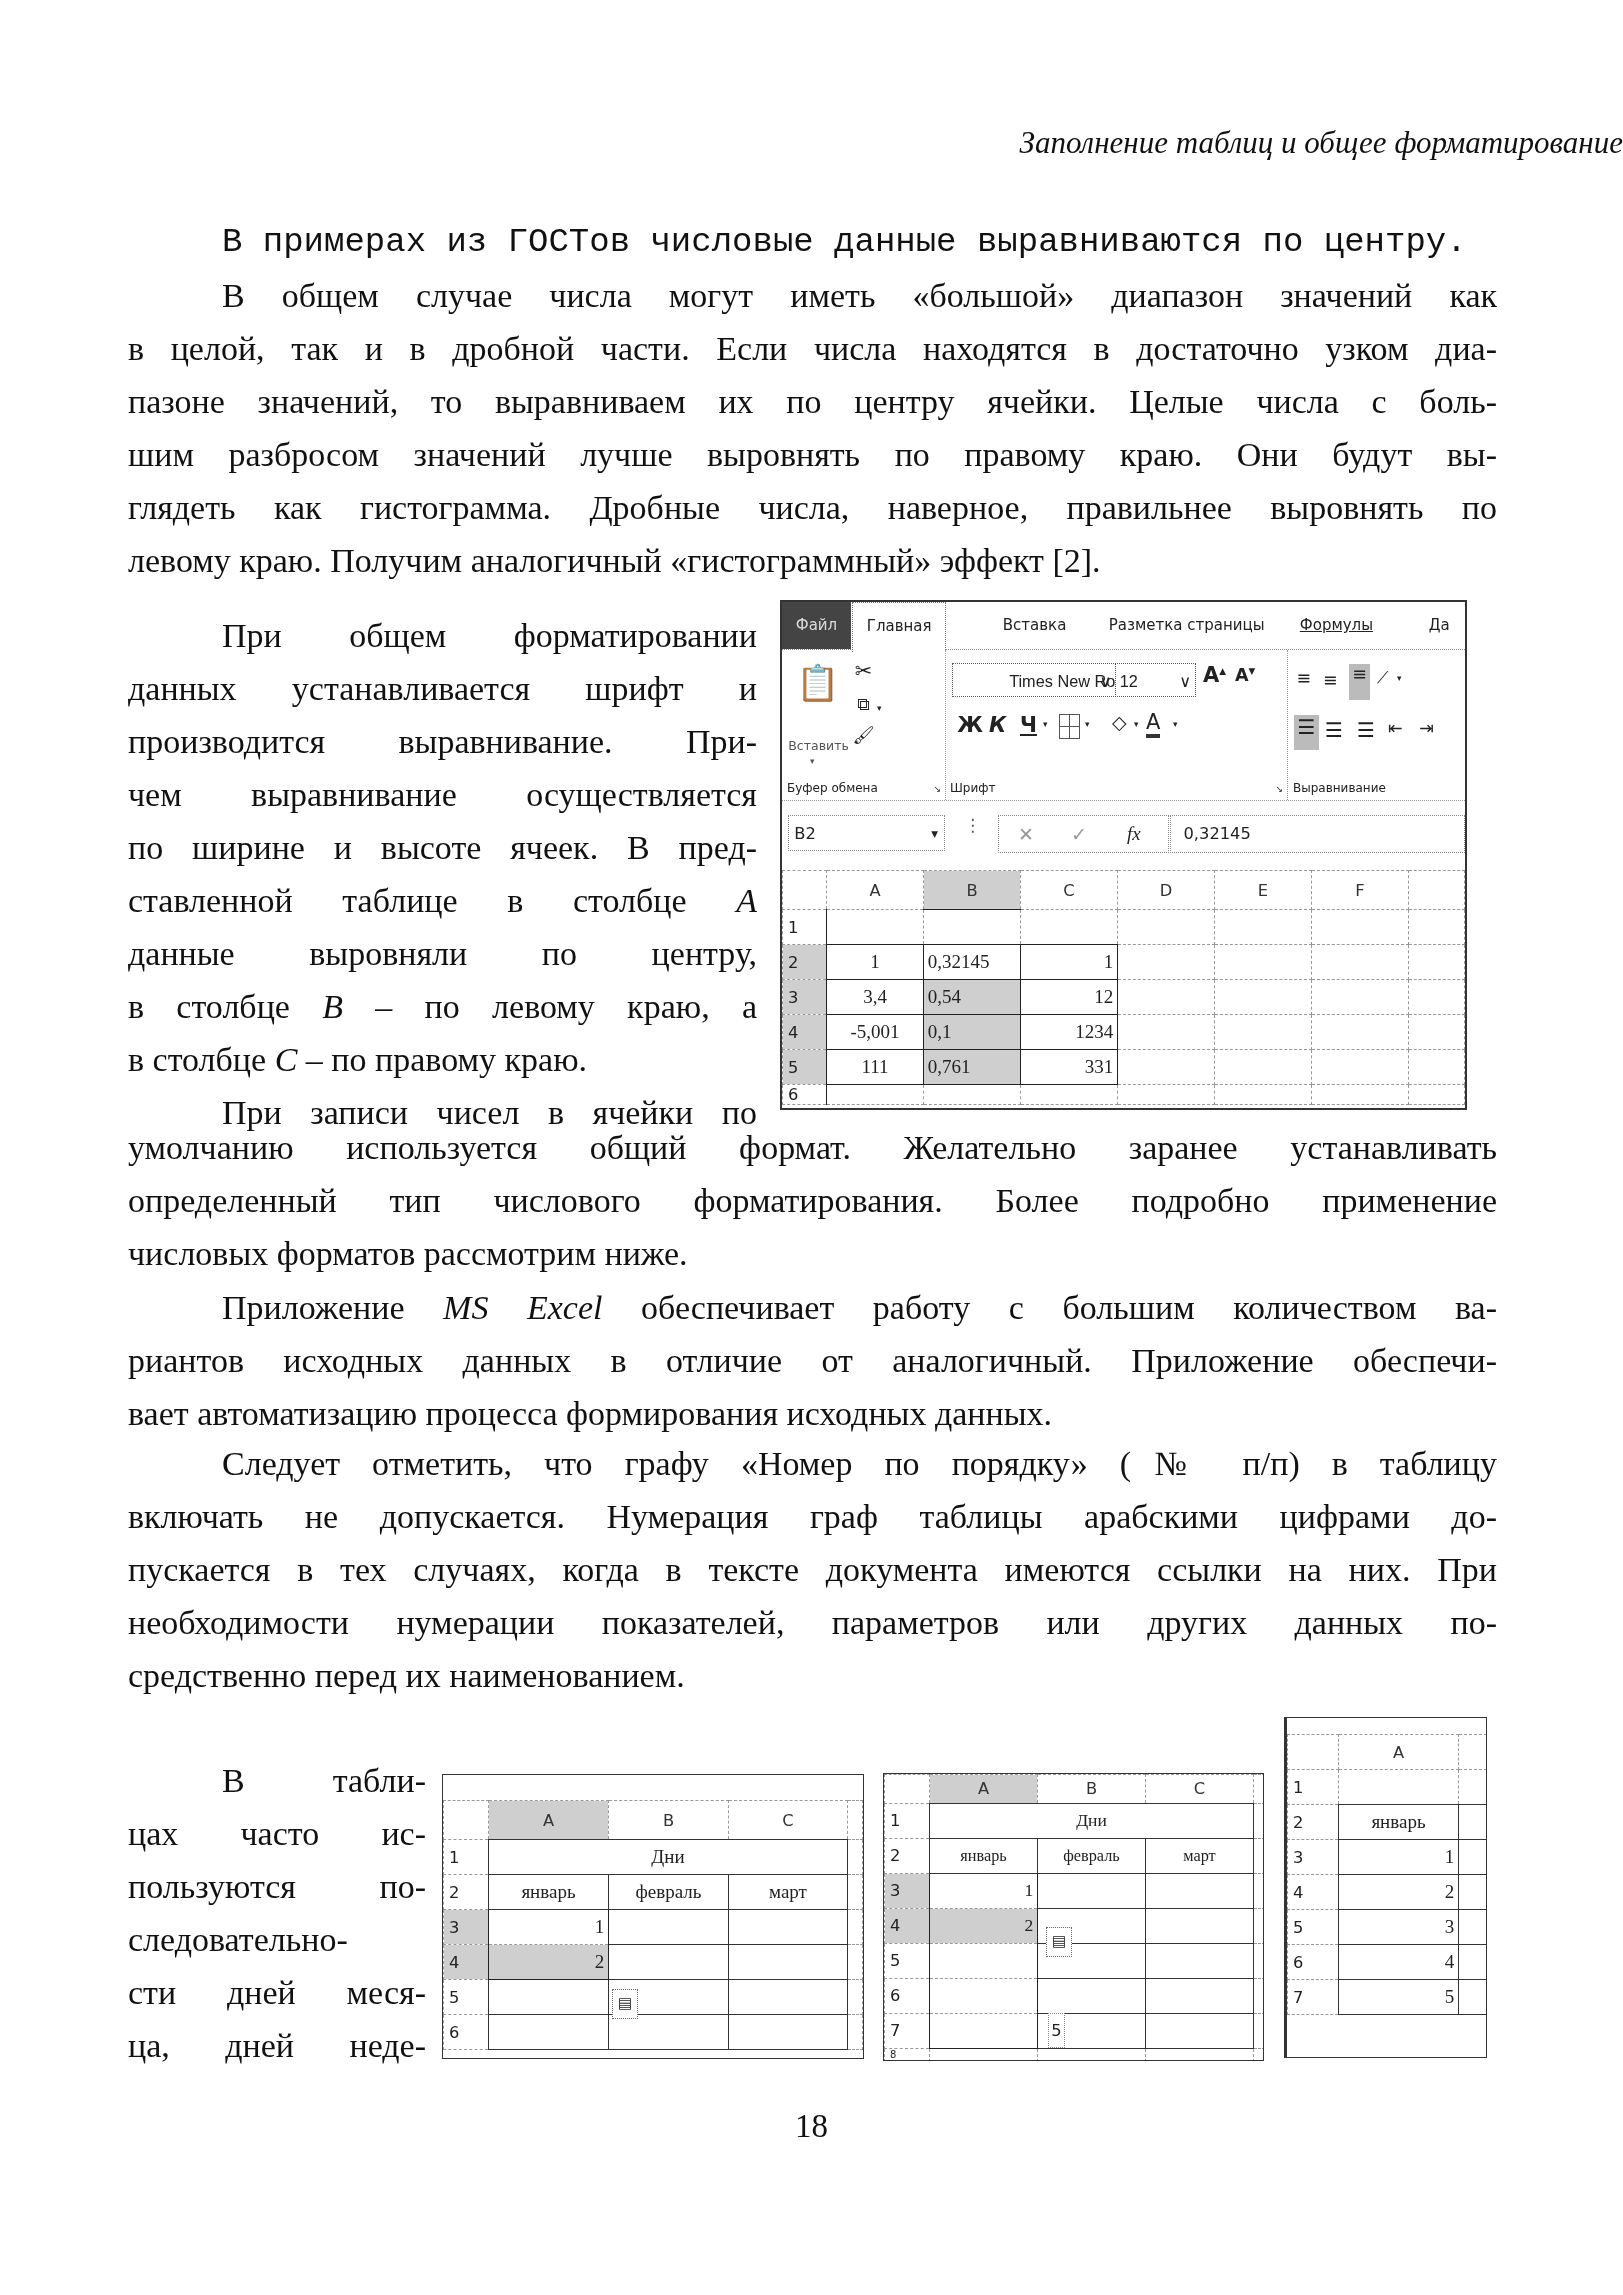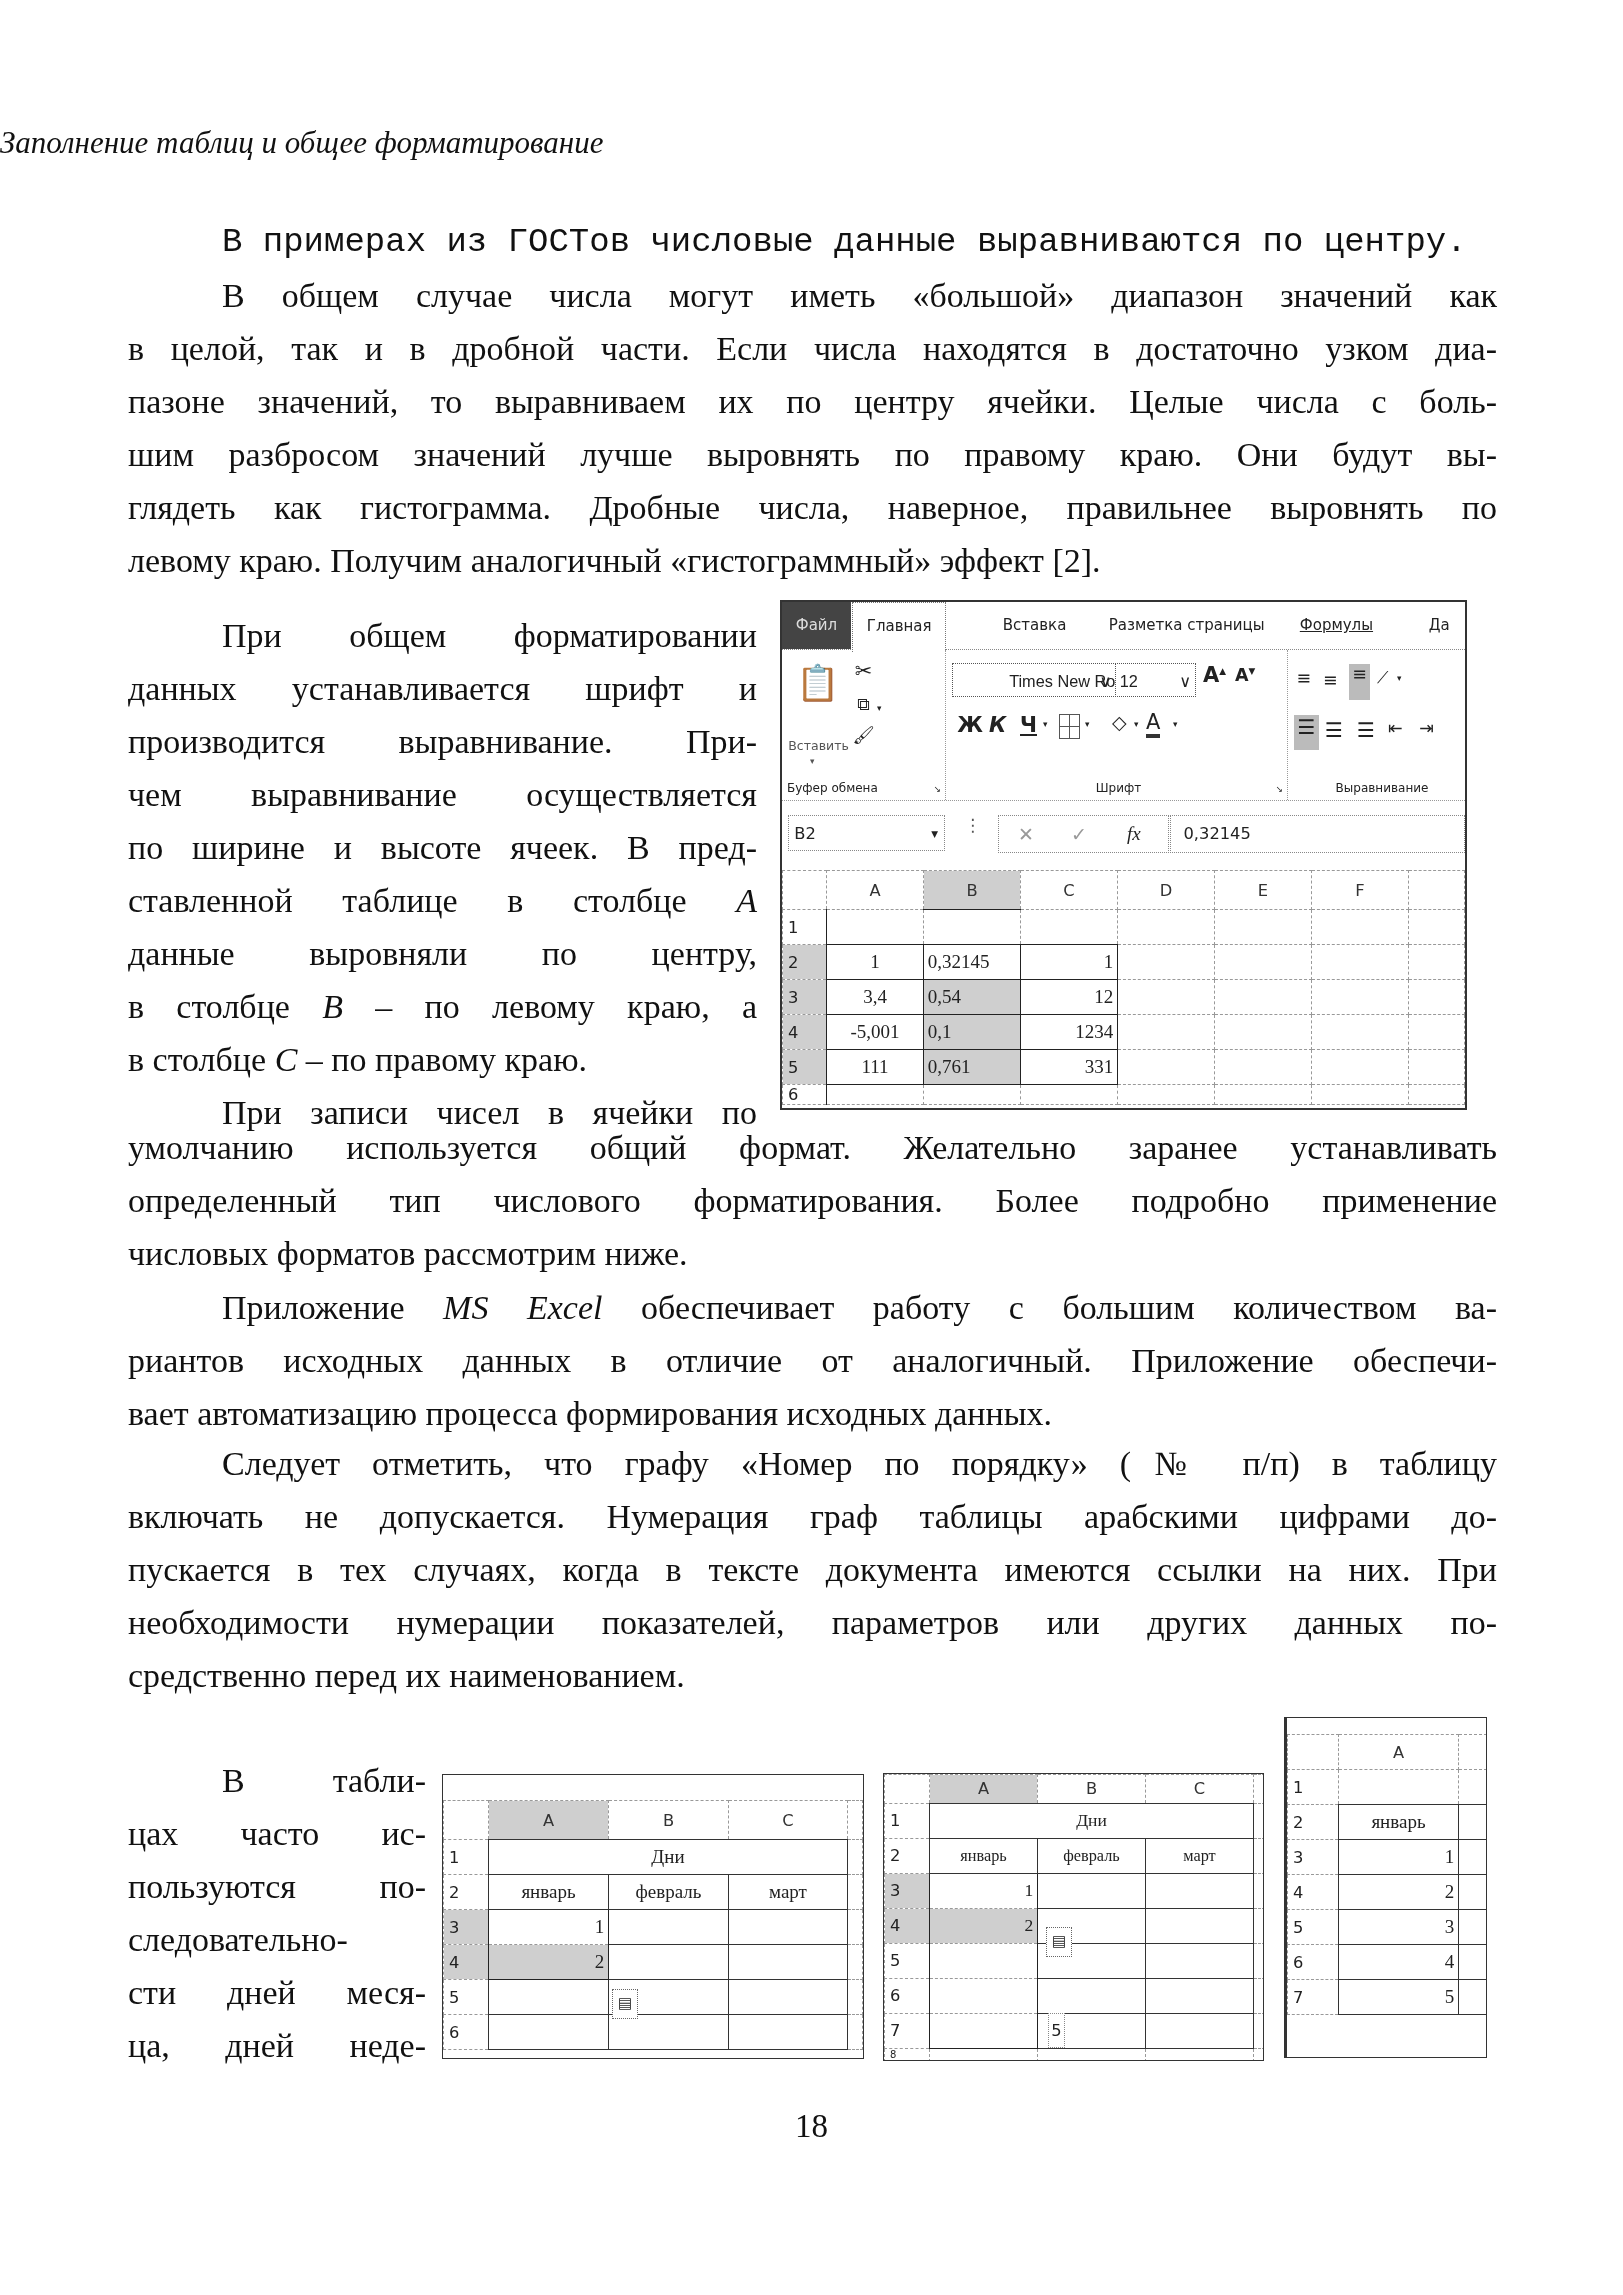--- a/index.html
+++ b/index.html
@@ -1,33 +1,33 @@
 <!DOCTYPE html>
 <html style="font-size:10px"><head>
 <meta charset="utf-8">
 <style>
   html, body { margin:0; padding:0; background:#ffffff; }
   body { width:1623px; height:2295px; position:relative; overflow:hidden; font-family:"Liberation Serif","DejaVu Serif",serif; color:#111; }
   .abs { position:absolute; }
-  .running-head { left:0; width:1623px; top:125px; text-align:left; font-style:italic; font-size:31px; }
+  .running-head { left:0; width:1623px; top:125px; text-align:right; font-style:italic; font-size:31px; }
   .para { font-size:34px; line-height:53px; text-align:justify; }
   .line { display:block; height:53px; white-space:nowrap; text-align:justify; text-align-last:justify; }
   .line.last { text-align-last:left; }
   .i { font-style:italic; }
   .page-num { left:0; width:1623px; top:2108px; text-align:center; font-size:33px; }
 
   
   .xl { border:2.5px solid #333; background:#fff; font-family:"DejaVu Sans","Liberation Sans",sans-serif; color:#222; }
   .tabs { position:absolute; left:0; top:0; right:0; height:47px; border-bottom:1.3px dotted #888; }
   .tab { position:absolute; top:0; height:47px; line-height:47px; font-size:15px; padding:0 13.8px; }
   .tab.file { background:#444; color:#ddd; left:0; width:69px; text-align:center; padding:0; }
   .tab.active { border:1.3px dotted #777; border-bottom:none; background:#fff; height:49px; }
   .ribbon { position:absolute; left:0; right:0; top:48px; height:150px; border-bottom:1.3px dotted #999; }
   .group { position:absolute; top:0; height:150px; border-right:1.3px dotted #999; }
-  .glabel { position:absolute; bottom:5px; left:4px; right:0; text-align:center; font-size:12px; }
+  .glabel { position:absolute; bottom:5px; left:4px; right:0; text-align:left; font-size:12px; }
   .fontbox { position:absolute; border:1.3px dotted #555; height:34px; line-height:34px; font-family:"Liberation Sans",sans-serif; font-size:16.3px; padding-left:3.8px; box-sizing:border-box; }
   .rb-icon { position:absolute; font-size:21px; text-align:center; }
   .fbar { position:absolute; left:0; right:0; top:200px; height:60px; }
   .namebox { position:absolute; left:6.3px; top:12.5px; width:157px; height:36px; border:1.3px dotted #888; font-size:16.3px; line-height:36px; padding-left:5px; box-sizing:border-box; }
   .fxbtns { position:absolute; left:216px; top:12.5px; width:169px; height:36px; border:1.3px dotted #888; font-size:19px; line-height:36px; color:#999; }
   .fxinput { position:absolute; left:388px; right:0; top:12.5px; height:36px; border:1.3px dotted #888; font-size:16.3px; line-height:36px; padding-left:12.5px; }
   .grid { position:absolute; border-collapse:collapse; table-layout:fixed; }
   .grid td { border:0.6px dashed #999; height:34px; font-size:19px; padding:0 3.8px; overflow:hidden; white-space:nowrap; }
   .grid .hdr { text-align:center; font-family:"DejaVu Sans",sans-serif; font-size:16.3px; color:#333; background:#fff; }
   .grid .rh { text-align:left; font-family:"DejaVu Sans",sans-serif; font-size:16.3px; padding-left:5px; color:#222; }

